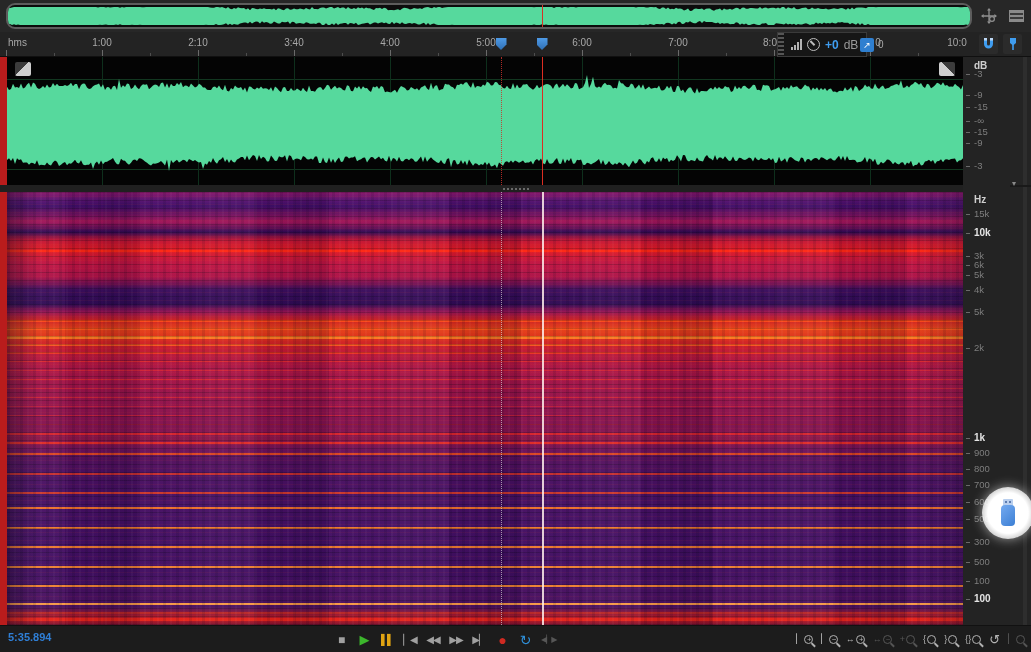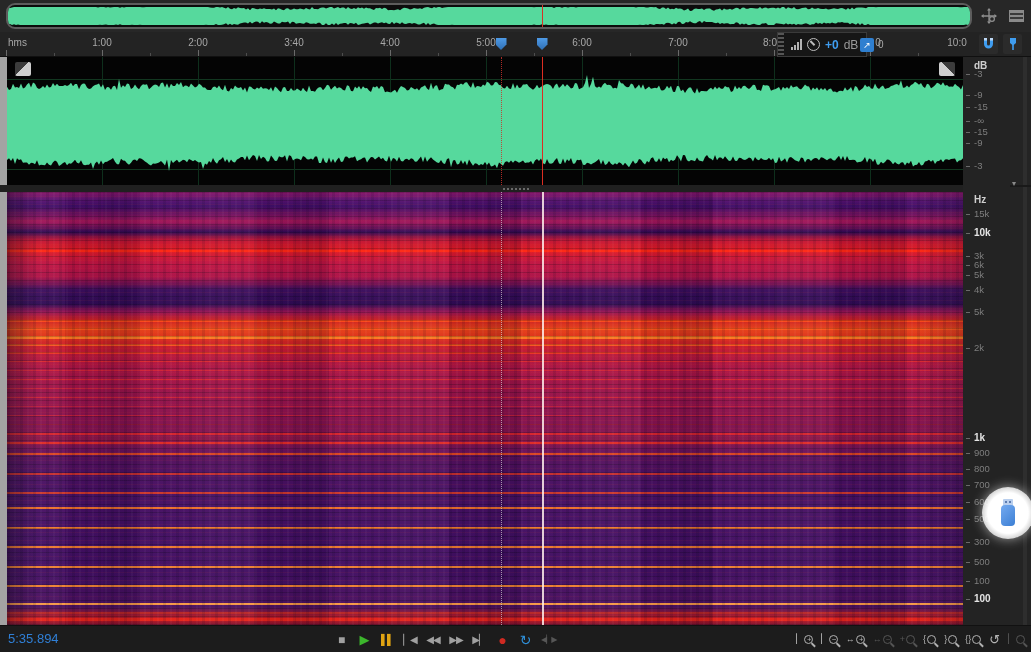--- a/index.html
+++ b/index.html
@@ -1,19 +1,19 @@
 <!DOCTYPE html>
 <html><head>
 <meta charset="utf-8">
 <style>
   html,body{margin:0;padding:0;background:#141414;}
   *{box-sizing:border-box;}
   .app{
     position:relative;width:1031px;height:652px;overflow:hidden;
-    background:#a3a3a3;font-family:"Liberation Sans","DejaVu Sans",sans-serif;
+    background:#b91c1c;font-family:"Liberation Sans","DejaVu Sans",sans-serif;
     color:#9c9c9c;-webkit-user-select:none;user-select:none;
   }
   
   .overview-row{position:absolute;left:0;top:0;width:1031px;height:32px;background:#272727;}
   .overview-strip{position:absolute;left:6px;top:3px;width:966px;height:26px;
     border:2px solid #5d5d5d;border-radius:9px;background:#0c0c0c;overflow:hidden;}
   .overview-strip svg{position:absolute;left:0;top:0;}
   .ovw-playhead{position:absolute;top:0;bottom:0;width:1px;background:#d63326;}
   .top-icons{position:absolute;right:6px;top:7px;display:flex;gap:9px;align-items:center;}
   .icon-btn{width:18px;height:18px;display:flex;align-items:center;justify-content:center;color:#8f8f8f;}
@@ -90,21 +90,21 @@
   .cursor-badge{position:absolute;left:982px;top:487px;width:52px;height:52px;border-radius:50%;
     background:radial-gradient(circle,#ffffff 55%,rgba(255,255,255,.75) 75%,rgba(255,255,255,0) 100%);
     box-shadow:0 0 12px rgba(255,255,255,.55);z-index:20;display:flex;align-items:center;justify-content:center;}
   .usb-icon{position:relative;width:16px;height:28px;}
   .usb-cap{position:absolute;left:3px;top:0;width:10px;height:7px;background:#b9cfee;border-radius:1px;}
   .usb-cap i{position:absolute;top:2px;width:2px;height:2px;background:#5b7bb0;}
   .usb-body{position:absolute;left:1px;top:6px;width:14px;height:21px;border-radius:4px;
     background:linear-gradient(135deg,#74aaf0,#3c7fd4);}
   
   .bottom-bar{position:absolute;left:0;top:625px;width:1031px;height:27px;background:#1c1c1c;border-top:1px solid #111;}
-  .time-display{position:absolute;left:8px;top:5px;font-size:13px;color:#2f7fd6;}
+  .time-display{position:absolute;left:8px;top:5px;font-size:11px;color:#2f7fd6;font-weight:bold;}
   .transport{position:absolute;left:334px;top:0;height:27px;display:flex;align-items:center;gap:9px;}
   .t-btn{min-width:14px;height:18px;display:flex;align-items:center;justify-content:center;letter-spacing:-1px;cursor:default;}
   .zoomtools{position:absolute;left:796px;top:0;height:27px;display:flex;align-items:center;gap:8px;}
   .z-btn{height:18px;display:flex;align-items:center;gap:1px;color:#b2b2b2;font-size:9px;}
   .z-btn.disabled{color:#555;}
   .z-btn .pfx{font-size:9px;line-height:1;}
   .z-btn .pfx.big{font-size:13px;}
   .mag{position:relative;width:9px;height:9px;border:1.5px solid currentColor;border-radius:50%;display:inline-block;}
   .mag::after{content:"";position:absolute;width:5px;height:1.5px;background:currentColor;transform:rotate(45deg);right:-4px;bottom:-2px;}
   .mag .sign{position:absolute;left:0;top:-1.5px;width:9px;text-align:center;font-size:8px;line-height:9px;}
@@ -184,21 +184,21 @@
         </svg>
       </span>
       <span class="ruler-btn">
         <svg width="12" height="14" viewBox="0 0 12 14">
           <path d="M3 1h6v5L6 8.5 3 6z" fill="#3f9df0"></path>
             <rect x="5.2" y="7" width="1.6" height="6" fill="#3f9df0"></rect>
         </svg>
       </span>
     </div>
   <span class="ruler-label" style="left: 102px;">1:00</span>
-      <span class="ruler-label" style="left: 198px;">2:00</span>
+      <span class="ruler-label" style="left: 198px;">2:10</span>
       <span class="ruler-label" style="left: 294px;">3:40</span>
       <span class="ruler-label" style="left: 390px;">4:00</span>
       <span class="ruler-label" style="left: 486px;">5:00</span>
       <span class="ruler-label" style="left: 582px;">6:00</span>
       <span class="ruler-label" style="left: 678px;">7:00</span>
       <span class="ruler-label" style="left: 770px;">8:0</span>
       <span class="ruler-label" style="left: 878px;">0</span>
       <span class="ruler-label" style="left: 957px;">10:0</span>
       <span class="marker-flag" style="left: 495.5px;"></span>
       <span class="marker-flag" style="left: 536.5px;"></span>

